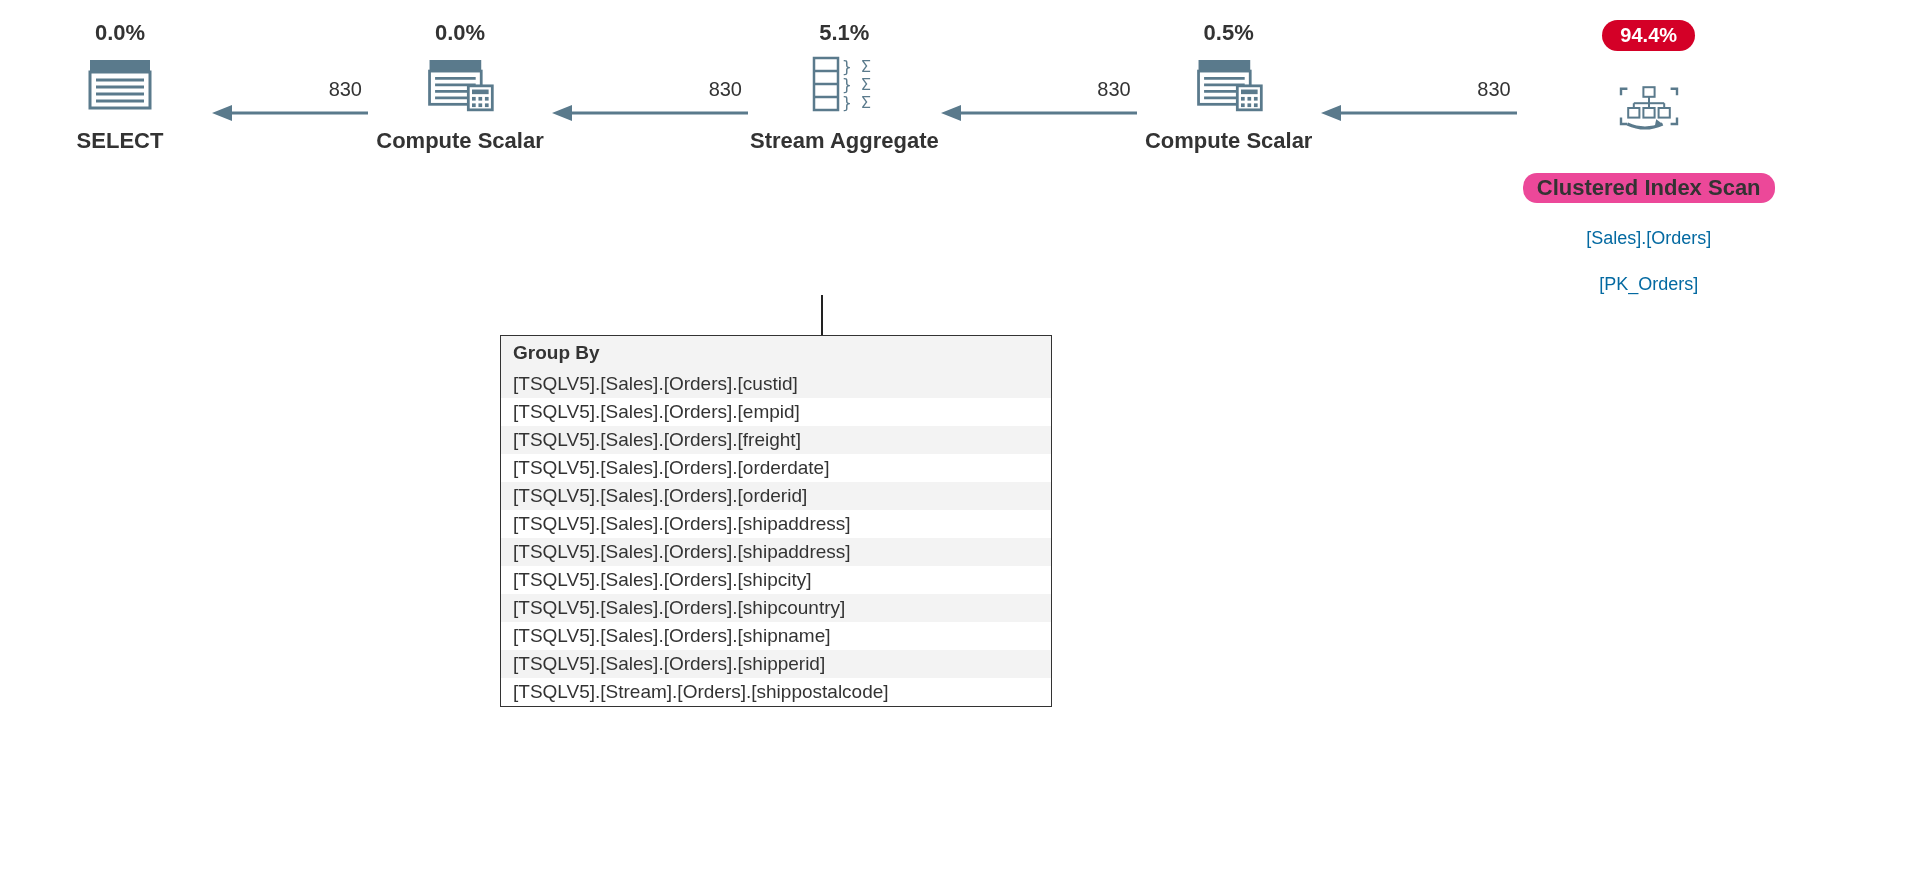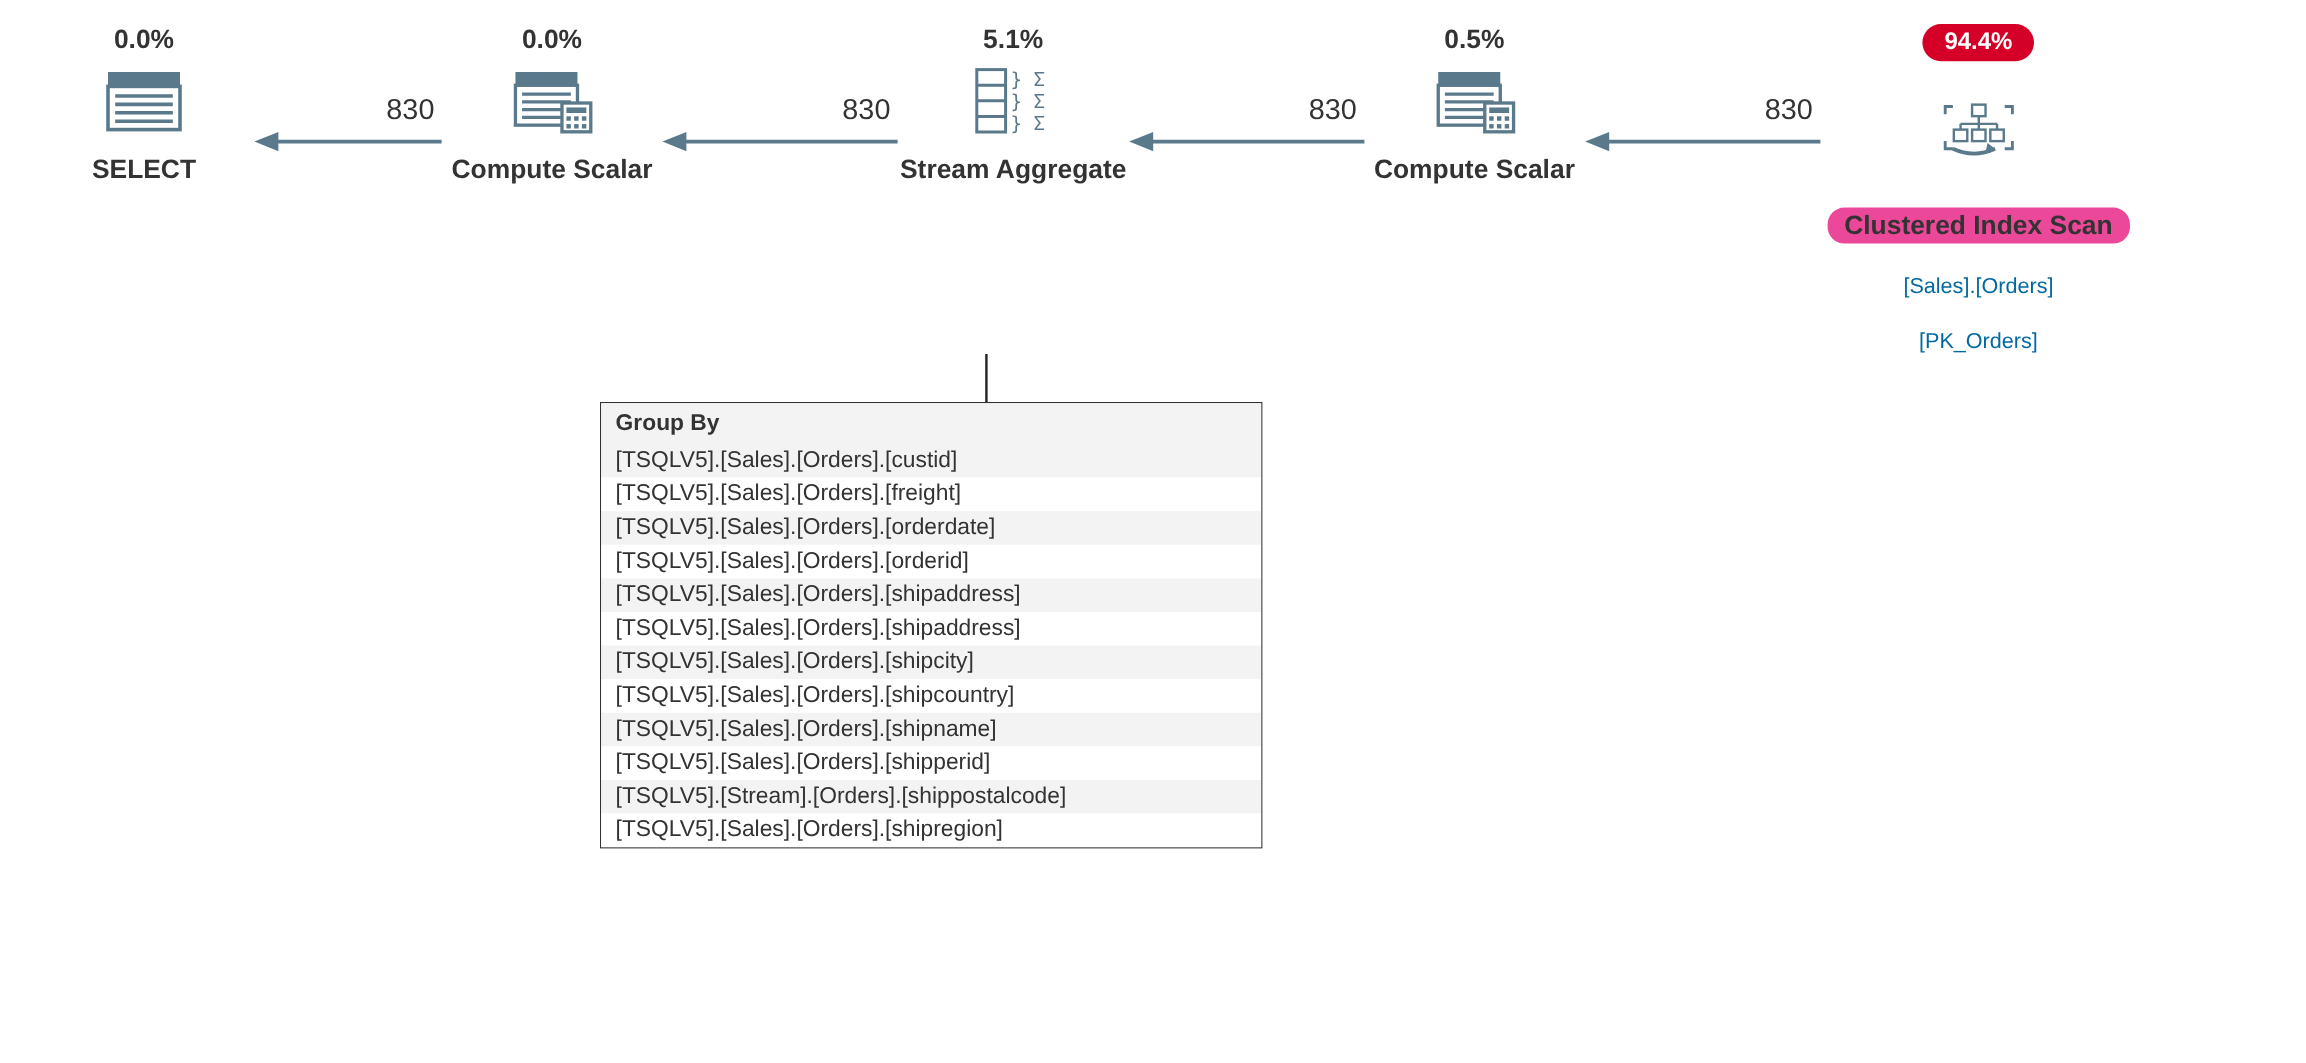--- a/index.html
+++ b/index.html
@@ -67,21 +67,21 @@
     margin-top: 4px;
   }
   .arrow-wrap {
     display: flex;
     flex-direction: column;
     align-items: center;
     padding-top: 58px;
     min-width: 160px;
   }
   .arrow-count {
-    font-size: 24px;
+    font-size: 20px;
     color: #333;
     margin-bottom: 2px;
     align-self: flex-end;
     margin-right: 8px;
   }
   .detail-box {
     border: 1px solid #333;
     width: 552px;
     margin-left: 470px;
     margin-top: 0;
@@ -239,25 +239,25 @@
 </div>
 
 <svg width="1500" height="40" style="display:block">
   <line x1="792" y1="0" x2="792" y2="40" stroke="#222" stroke-width="2"></line>
 </svg>
 
 <div class="detail-box">
   <div class="detail-header">Group By</div>
   <div id="detail-rows">
       <div class="detail-row">[TSQLV5].[Sales].[Orders].[custid]</div>
+      <div class="detail-row">[TSQLV5].[Sales].[Orders].[empid]</div>
       <div class="detail-row">[TSQLV5].[Sales].[Orders].[freight]</div>
       <div class="detail-row">[TSQLV5].[Sales].[Orders].[orderdate]</div>
       <div class="detail-row">[TSQLV5].[Sales].[Orders].[orderid]</div>
       <div class="detail-row">[TSQLV5].[Sales].[Orders].[shipaddress]</div>
       <div class="detail-row">[TSQLV5].[Sales].[Orders].[shipaddress]</div>
       <div class="detail-row">[TSQLV5].[Sales].[Orders].[shipcity]</div>
       <div class="detail-row">[TSQLV5].[Sales].[Orders].[shipcountry]</div>
       <div class="detail-row">[TSQLV5].[Sales].[Orders].[shipname]</div>
       <div class="detail-row">[TSQLV5].[Sales].[Orders].[shipperid]</div>
       <div class="detail-row">[TSQLV5].[Stream].[Orders].[shippostalcode]</div>
-      <div class="detail-row">[TSQLV5].[Sales].[Orders].[shipregion]</div>
     </div>
 </div>
 
 </body></html>

